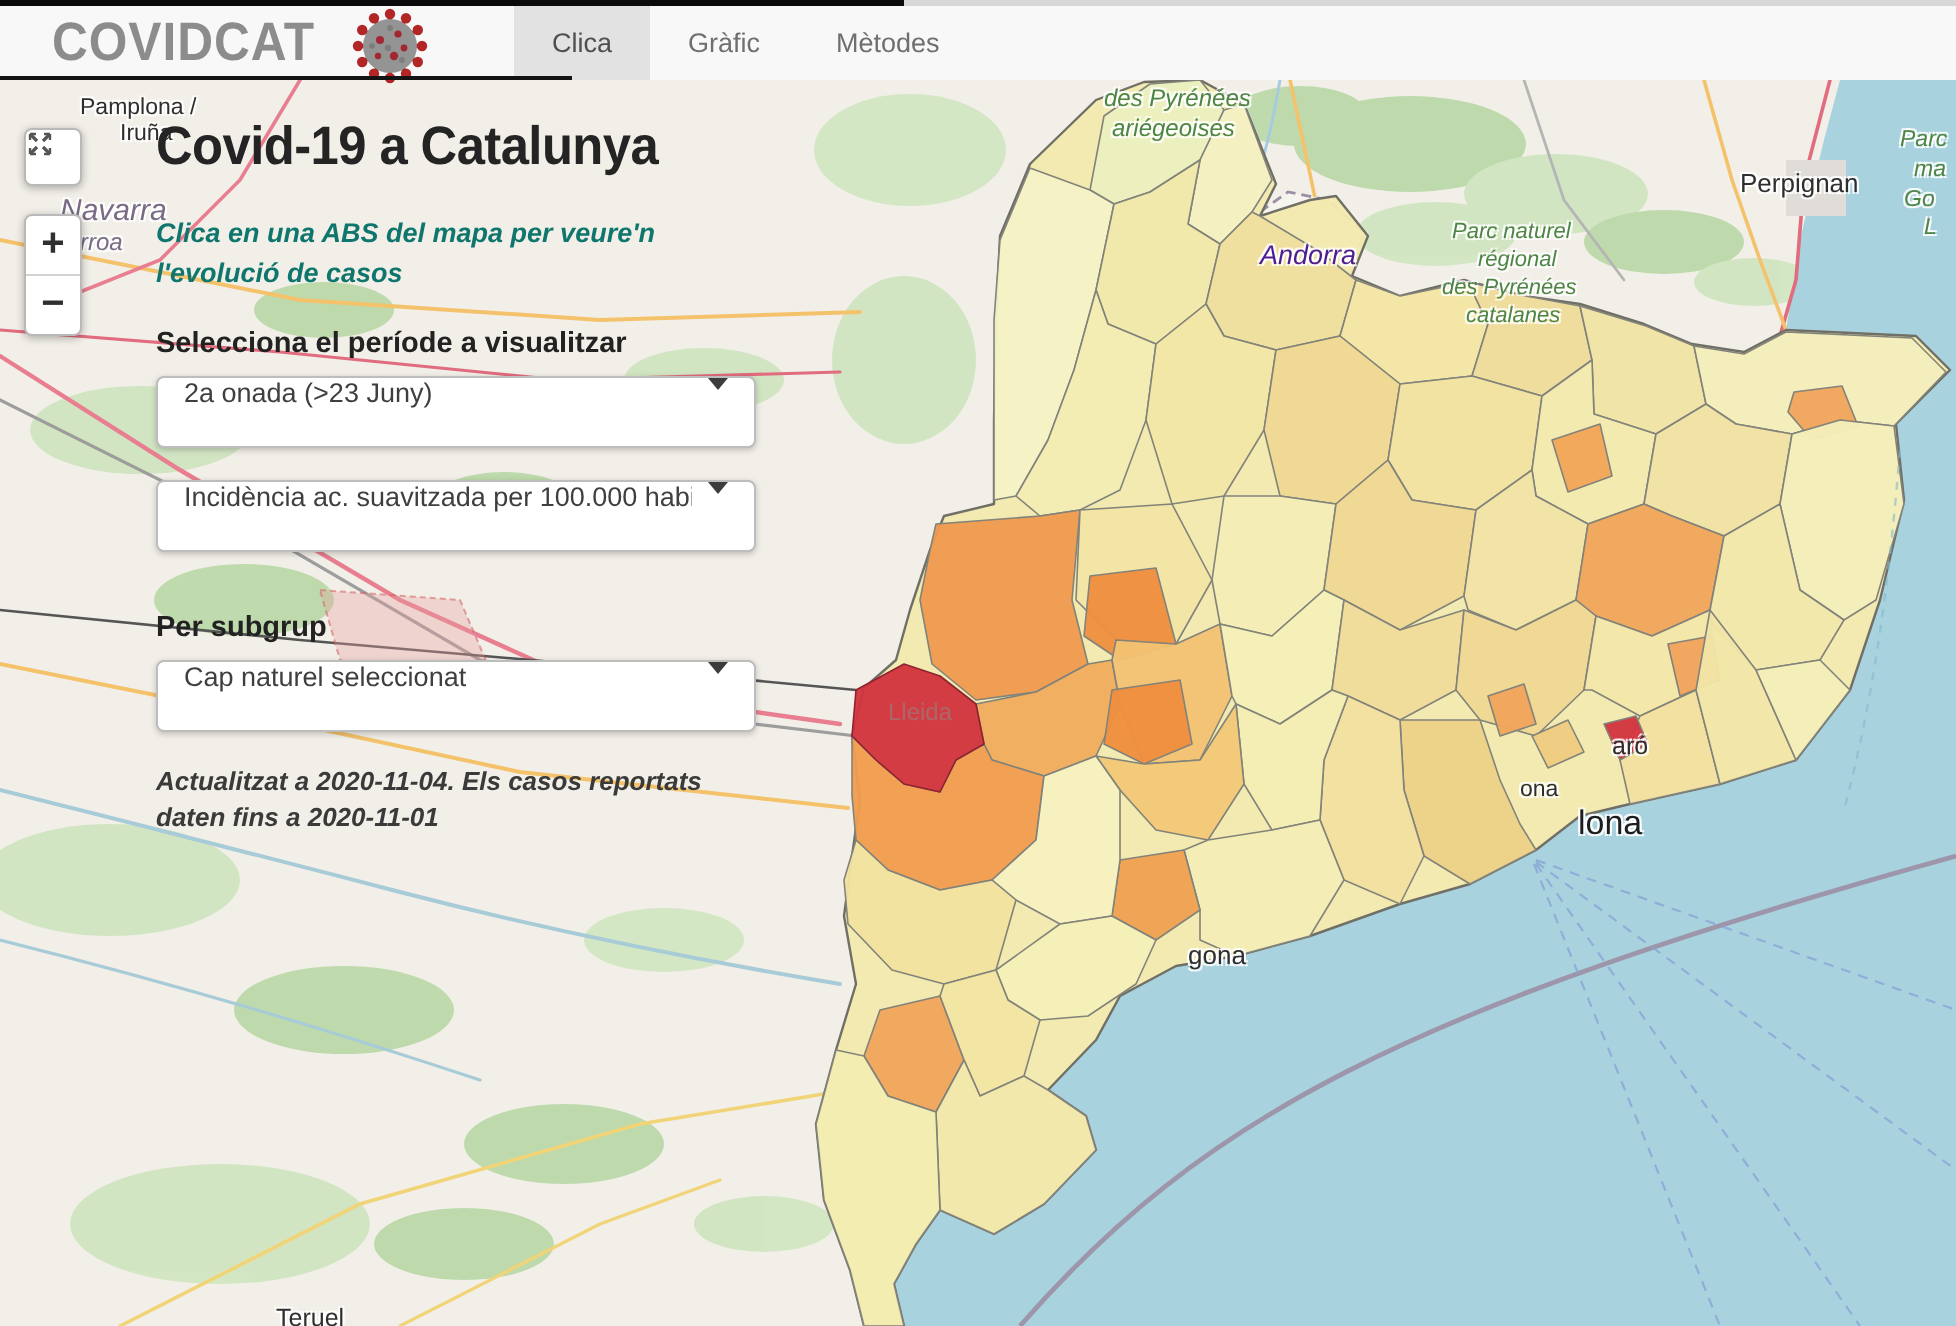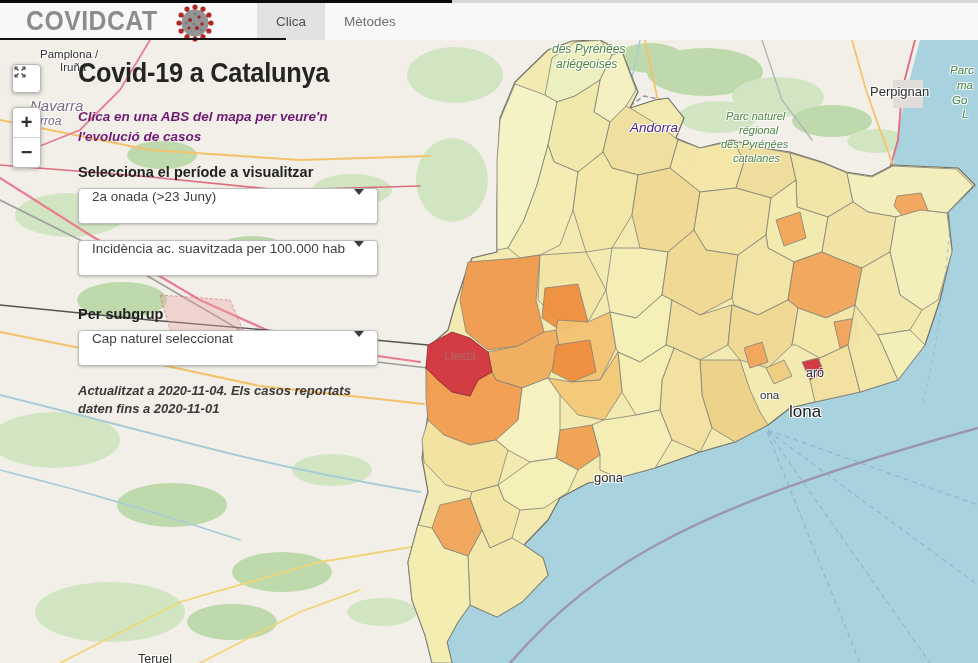--- a/index.html
+++ b/index.html
@@ -43,21 +43,21 @@
     border:1px solid #b9b9b9;border-radius:4px;box-shadow:0 1px 4px rgba(0,0,0,.3);z-index:40;}
   .zoombtn{width:27px;height:29px;display:flex;align-items:center;justify-content:center;
     font-size:20px;font-weight:bold;color:#2f2f2f;cursor:pointer;}
   #zoom-in{border-bottom:1px solid #d2d2d2;}
 
   
   #panel{position:absolute;left:78px;top:18px;width:300px;z-index:45;}
   #panel .title{font-size:27px;font-weight:bold;color:#242424;letter-spacing:-.3px;
     transform:scaleX(.94);transform-origin:left center;white-space:nowrap;}
   #panel .subtitle{margin-top:18px;font-size:13.5px;font-weight:bold;font-style:italic;
-    color:#701a75;line-height:1.45;width:300px;}
+    color:#0f766e;line-height:1.45;width:300px;}
   #panel .sectlabel{font-weight:bold;font-size:14.5px;color:#222;}
   #lbl-period{margin-top:18px;}
   .selectbox{margin-top:8px;height:34px;background:#fff;border:1px solid #bdbdbd;
     border-radius:4px;display:flex;align-items:flex-start;box-shadow:0 1px 3px rgba(0,0,0,.22);
     padding:0 13px;cursor:pointer;}
   .selectbox .val{flex:1;font-size:13.5px;color:#3f3f3f;white-space:nowrap;overflow:hidden;}
   .caret{width:0;height:0;border-left:5px solid transparent;border-right:5px solid transparent;
     border-top:6px solid #3c3c3c;margin-left:8px;flex:none;}
   #dd-metric{margin-top:16px;}
   #lbl-subgroup{margin-top:30px;}
@@ -111,20 +111,21 @@
       <g fill="#7d7d7d">
           <circle cx="19" cy="21" r="1.6"></circle>
           <circle cx="26" cy="27" r="1.5"></circle>
         <circle cx="11" cy="20" r="1.4"></circle>
           <circle cx="20" cy="11" r="1.5"></circle>
         </g>
     </svg>
   </div>
   <nav>
     <div class="navitem active">Clica</div>
+    <div class="navitem">Gràfic</div>
     <div class="navitem">Mètodes</div>
   </nav>
 </header>
 <div id="brandline"></div>
 
 <div id="map">
   <svg width="978" height="623" viewBox="0 40 978 623">
 
     <rect x="0" y="40" width="978" height="623" fill="#f2efe8"></rect>
 

